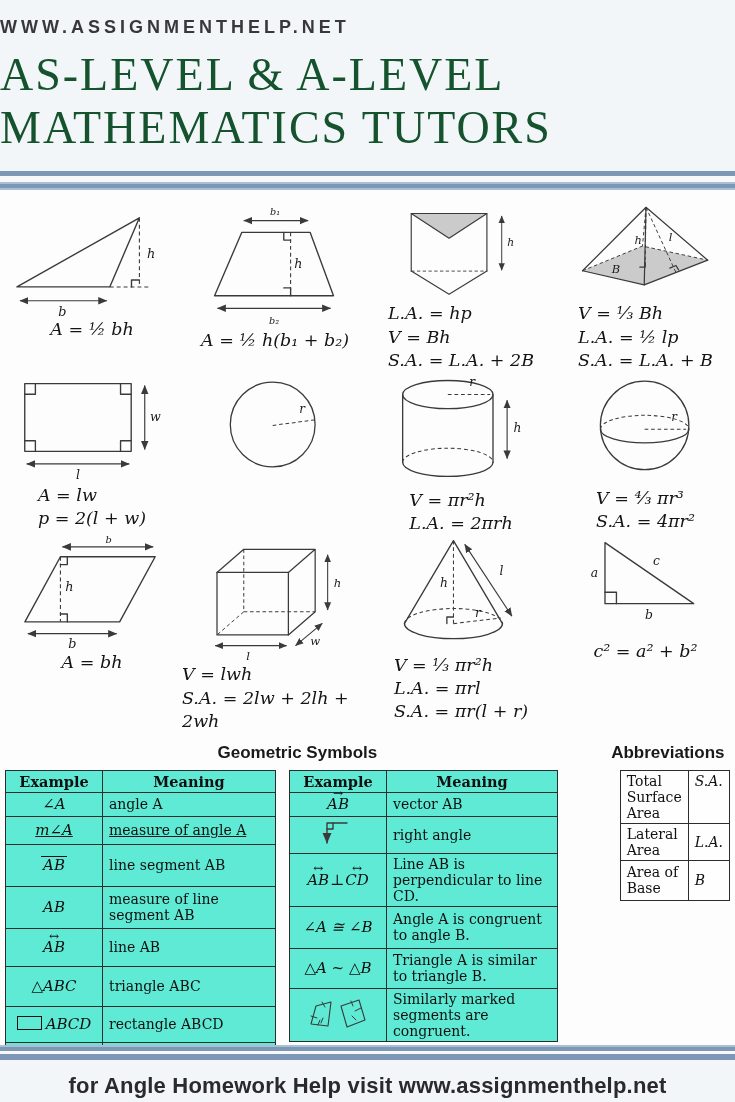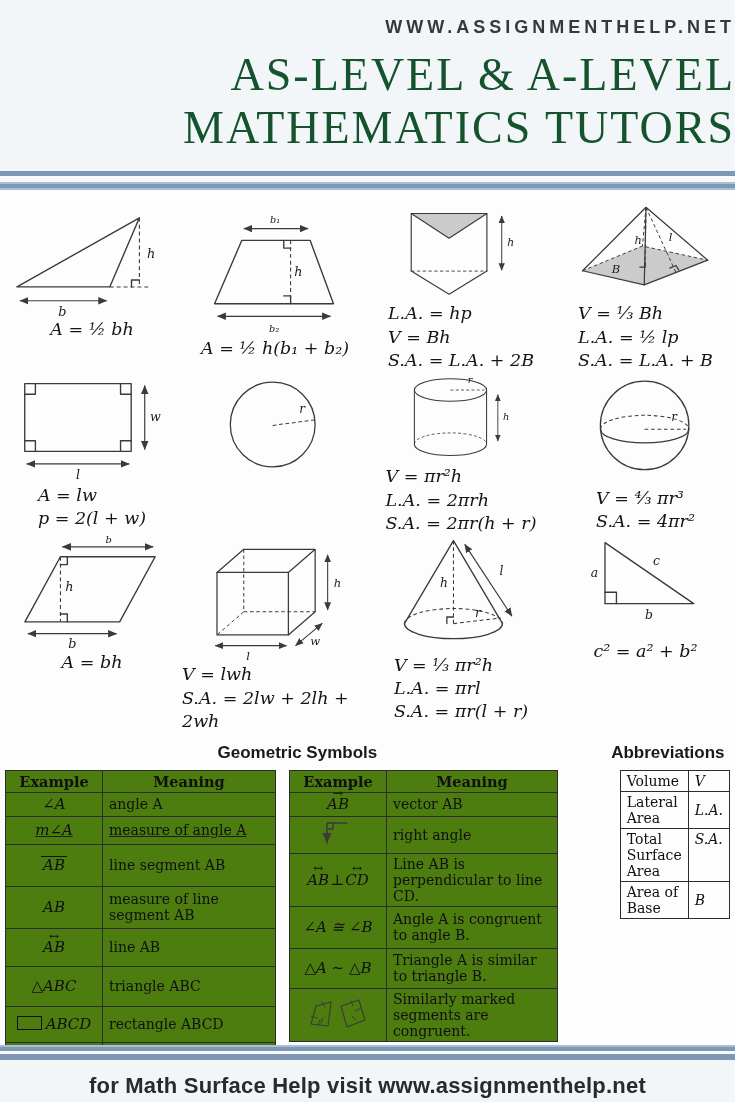--- a/index.html
+++ b/index.html
@@ -3,21 +3,21 @@
 <meta charset="utf-8">
 <style>
   html,body{margin:0;padding:0;background:#e8e8e8;}
   .page{
     position:relative; width:735px; height:1102px; margin:0 auto;
     background:#fdfdfe; overflow:hidden;
     font-family:"Liberation Sans","DejaVu Sans",sans-serif;
     color:#1e1e1e;
   }
   
-  .header{background:#f3f6f9; padding-top:17px; text-align:right;}
+  .header{background:#f3f6f9; padding-top:17px; text-align:left;}
   .site{
     font-size:18px; letter-spacing:4px; font-weight:600; color:#38383c;
   }
   .title{
     margin:10px 0 16px; font-family:"Liberation Serif","DejaVu Serif",serif;
     font-weight:400; font-size:46px; line-height:1.16; letter-spacing:2px;
     color:#14532d;
   }
   .rule{width:100%;}
   .band{width:100%;}
@@ -45,21 +45,21 @@
   .lbs{font-size:10px;}
   
   .symbols{display:flex; gap:16px; margin-top:10px; padding:0 5px; height:302px; overflow:hidden;}
   .sym-left{width:617px;}
   .sym-right{flex:1;}
   .h2{
     margin:0 0 7px; font-size:17px; font-weight:bold; color:#191919; text-align:center;
     font-family:"Liberation Sans","DejaVu Sans",sans-serif;
   }
   .tables{display:flex; gap:13px; align-items:flex-start;}
-  table.sym{border-collapse:collapse; background:#4d7c0f;}
+  table.sym{border-collapse:collapse; background:#5eead4;}
   .sym th,.sym td{
     border:1.5px solid #2c2c2c; padding:2px 6px;
     font-family:"DejaVu Serif","Liberation Serif",serif; font-size:14px; color:#101010;
     vertical-align:middle;
   }
   .sym th{font-weight:bold; font-size:14.5px;}
   .sym th.exh{text-align:center; width:84px;}
   .sym td.ex{text-align:center; font-style:italic; font-size:15px; width:84px;}
   .t-left td:last-child,.t-left th:last-child{width:160px;}
   .t-right td:last-child,.t-right th:last-child{width:158px;}
@@ -148,21 +148,21 @@
         <path class="s" d="M120,86 v-7 h8"></path>
         <line class="dim" x1="7" y1="100" x2="95" y2="100"></line>
         <text class="lb" x="50" y="115">b</text>
         <text class="lb" x="140" y="57">h</text>
       </svg>
       <figcaption class="formulas">
         <div>A = ½ bh</div>
       </figcaption>
     </figure>
 
-    <figure class="cell" style="margin:12px">
+    <figure class="cell" style="margin:4px">
       <svg class="diag" width="156" viewBox="0 0 160 124">
         <text class="lb lbs" x="80" y="9">b₁</text>
         <line class="dim" x1="48" y1="15" x2="114" y2="15"></line>
         <polygon class="s" points="46,27 116,27 140,92 18,92"></polygon>
         <path class="d" d="M96,27 V92"></path>
         <path class="s" d="M89,27 v8 h7 M89,84 h7 v8"></path>
         <text class="lb" x="104" y="64">h</text>
         <line class="dim" x1="21" y1="105" x2="137" y2="105"></line>
         <text class="lb lbs" x="79" y="121">b₂</text>
       </svg>
@@ -238,21 +238,20 @@
         <text class="lb" x="81" y="15">r</text>
         <path class="s" d="M7,24 V96 M103,24 V96"></path>
         <path class="d" d="M7,96 A48,15 0 0 1 103,96"></path>
         <path class="s" d="M7,96 A48,15 0 0 0 103,96"></path>
         <line class="dim" x1="118" y1="30" x2="118" y2="92"></line>
         <text class="lb" x="129" y="64">h</text>
       </svg>
       <figcaption class="formulas">
         <div>V = πr²h</div>
         <div>L.A. = 2πrh</div>
-        <div>S.A. = 2πr(h + r)</div>
       </figcaption>
     </figure>
 
     <figure class="cell" style="margin:0">
       <svg class="diag" width="106" viewBox="0 0 115 116">
         <circle class="s" cx="56" cy="58" r="48"></circle>
         <path class="d" d="M8,62 A48,15 0 0 1 104,62"></path>
         <path class="s" d="M8,62 A48,15 0 0 0 104,62"></path>
         <path class="d" d="M56,62 H101"></path>
         <text class="lb" x="88" y="53">r</text>
@@ -429,45 +428,41 @@
         </table>
 
       </div>
     </div>
 
     <div class="sym-right">
       <h2 class="h2">Abbreviations</h2>
       <table class="abbr">
         <tbody>
           <tr>
-            <td>Volume</td>
-            <td>V</td>
+            <td>Total Surface Area</td>
+            <td style="vertical-align:top">S.A.</td>
           </tr>
           <tr>
             <td>Lateral Area</td>
             <td>L.A.</td>
-          </tr>
-          <tr>
-            <td>Total Surface Area</td>
-            <td style="vertical-align:top">S.A.</td>
           </tr>
           <tr>
             <td>Area of Base</td>
             <td>B</td>
           </tr>
         </tbody>
       </table>
 
     </div>
 
   </div>
 
   <div class="rule">
     <div class="band b-lite"></div>
     <div class="band b-main2"></div>
     <div class="band b-gap" style="height:3px"></div>
     <div class="band b-main" style="height:6px"></div>
   </div>
   <div class="footer">
-    <div class="foot-text">for Math Surface Help visit www.assignmenthelp.net</div>
+    <div class="foot-text">for Angle Homework Help visit www.assignmenthelp.net</div>
   </div>
 
 </div>
 
 </body></html>

